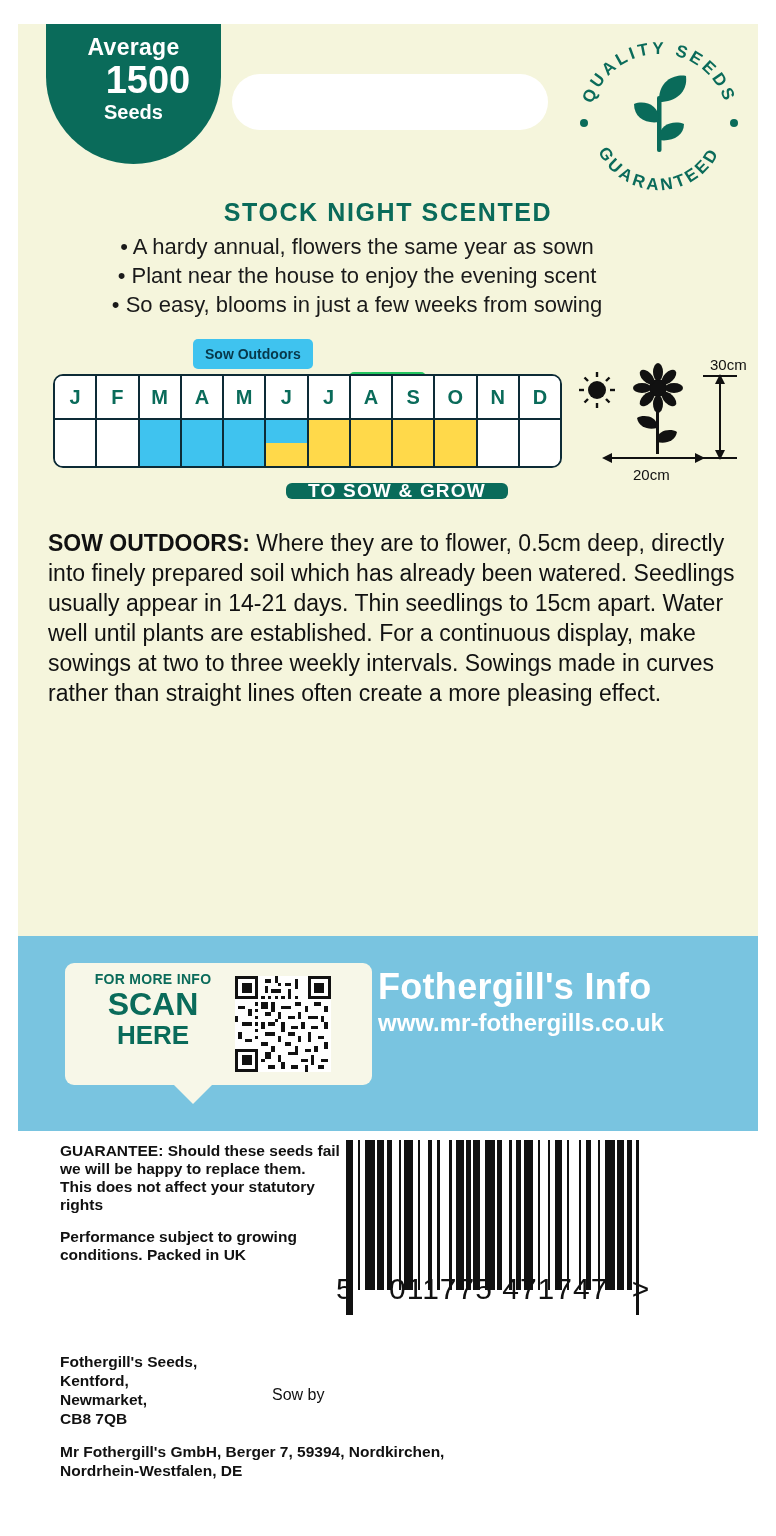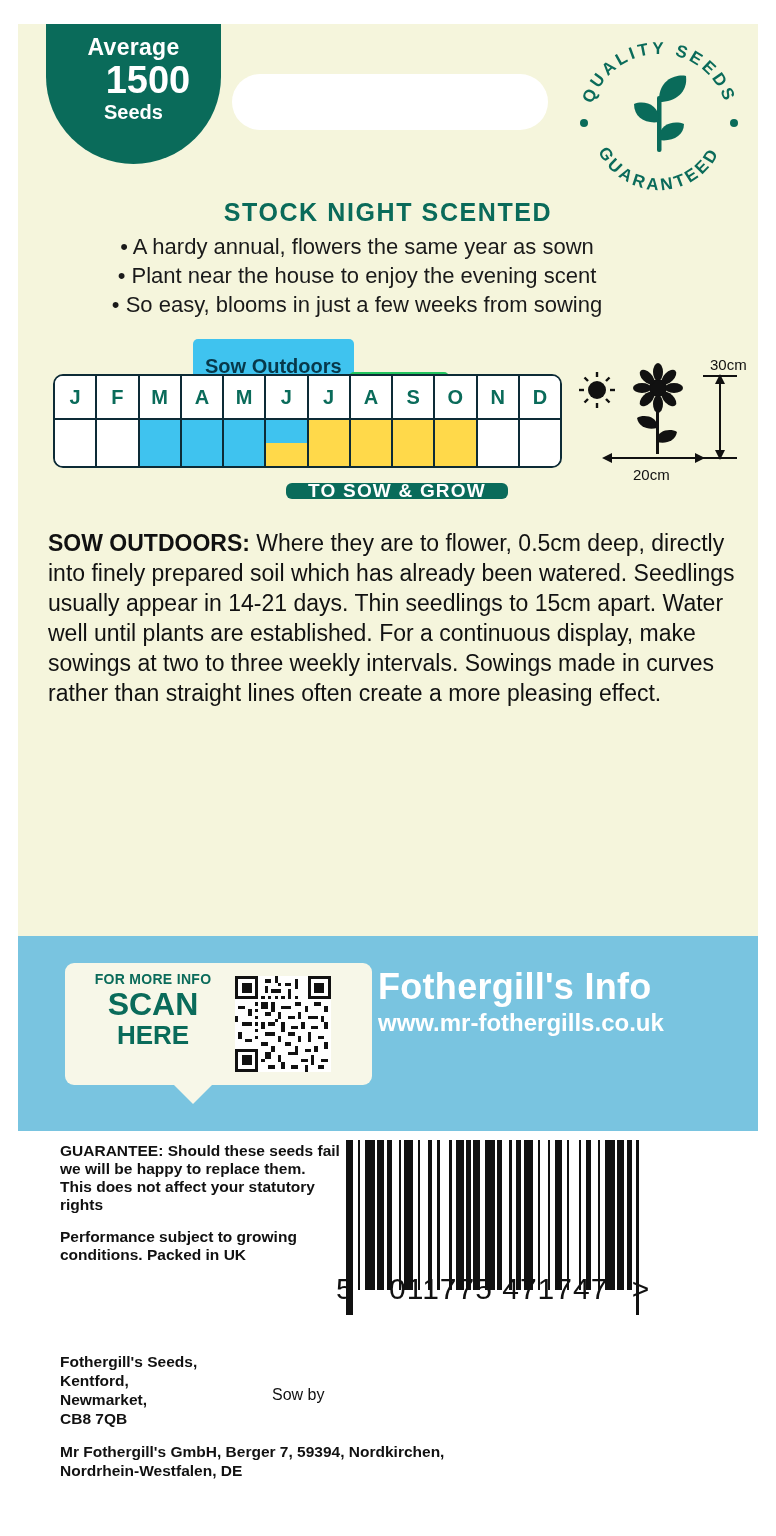--- a/index.html
+++ b/index.html
@@ -98,24 +98,24 @@
     text-align: center;
     color: #1a1a1a;
     font-size: 22px;
     line-height: 29px;
     margin-left: 13px;
   }
   
   .chip {
     position: absolute;
     border-radius: 5px;
-    font-size: 20px;
+    font-size: 14px;
     font-weight: bold;
     color: #0d2b36;
-    padding: 16px 12px;
+    padding: 7px 12px;
     box-sizing: border-box;
     text-align: center;
   }
   .chip-sow {
     left: 193px;
     top: 339px;
     background: #3fc3ef;
     color: #07384a;
   }
   .chip-flowers {

